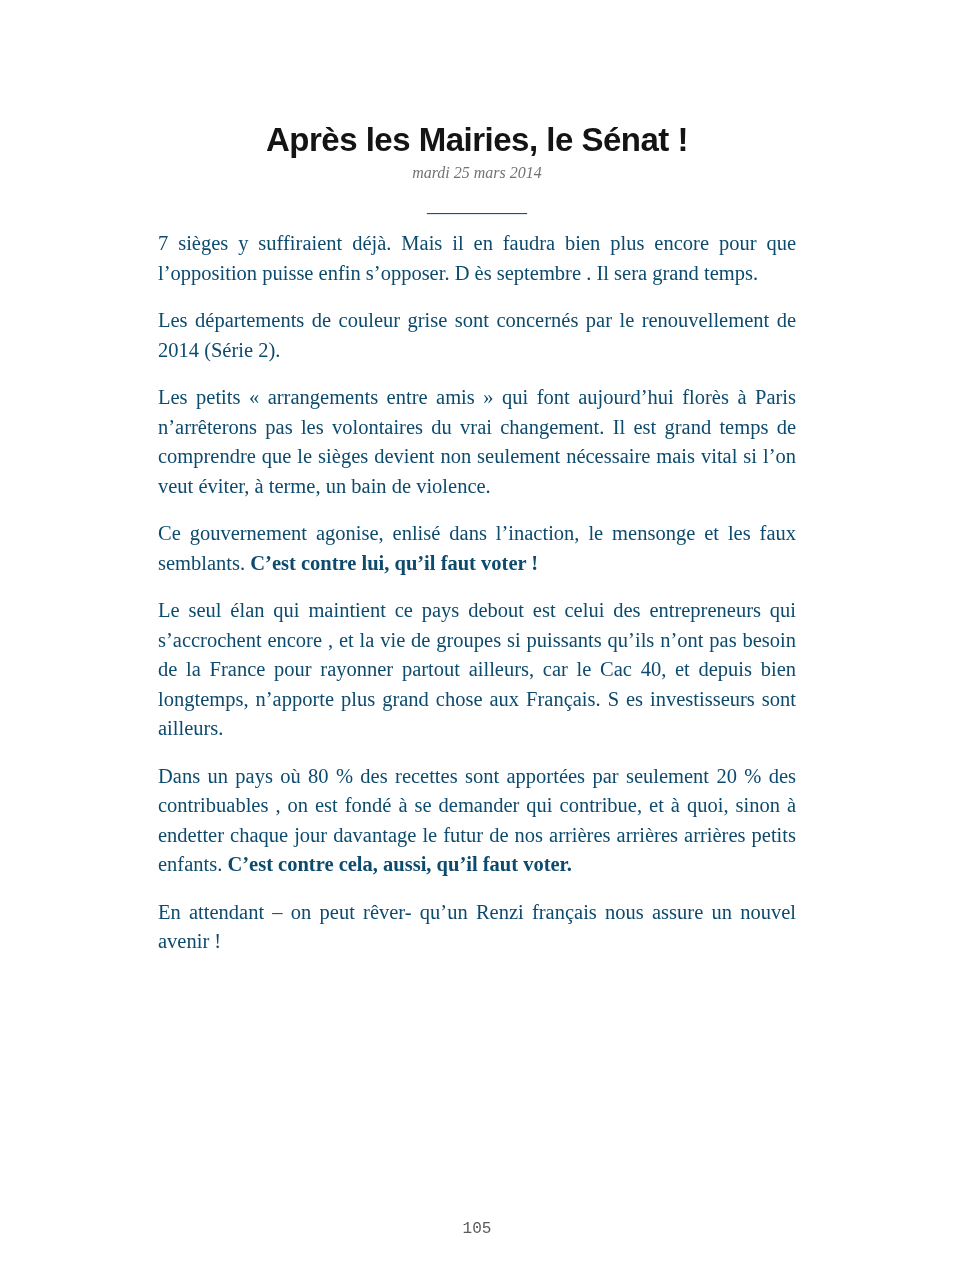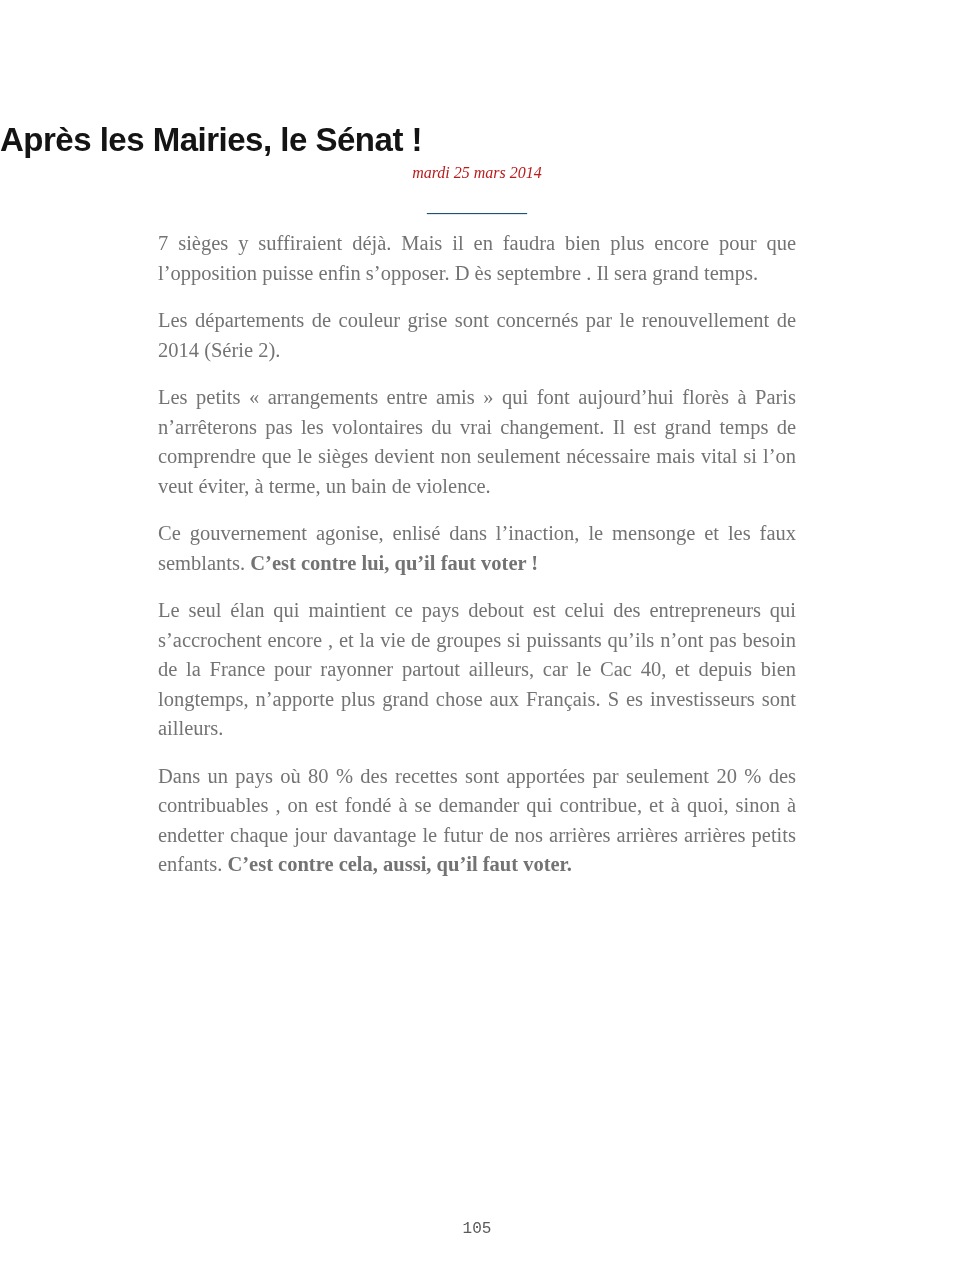--- a/index.html
+++ b/index.html
@@ -11,55 +11,56 @@
   .page {
     position: relative;
     width: 954px;
     height: 1276px;
     margin: 0 auto;
     background: #ffffff;
     overflow: hidden;
   }
   .title {
     margin: 119px 0 0 0;
+    text-align: center;
     font-family: "Liberation Sans", sans-serif;
     font-weight: 700;
     font-size: 33px;
     line-height: 42px;
     letter-spacing: -0.5px;
     color: #141414;
   }
   .date {
     margin-top: 2px;
     text-align: center;
     font-family: "Liberation Serif", serif;
     font-style: italic;
     font-size: 16px;
     line-height: 20px;
-    color: #b91c1c;
+    color: #737373;
   }
   .separator {
     margin-top: 8px;
     height: 26px;
     text-align: center;
     font-family: "Liberation Serif", serif;
     font-size: 20px;
     line-height: 26px;
     letter-spacing: 0;
     color: #0c4a6e;
     user-select: none;
   }
   .article {
     width: 638px;
     margin: 12px auto 0 auto;
     font-family: "Liberation Serif", serif;
     font-size: 20.5px;
     line-height: 29.5px;
     text-align: justify;
-    color: #737373;
+    color: #0c4a6e;
   }
   .article p {
     margin: 0 0 18px 0;
   }
   .article b {
     font-weight: 700;
   }
   .page-number {
     position: absolute;
     left: 0;
@@ -82,16 +83,17 @@
 
   <div class="separator">__________</div>
 
   <div class="article">
       <p><span>7 sièges y suffiraient déjà. Mais il en faudra bien plus encore pour que l’opposition puisse enfin s’opposer. D ès septembre . Il sera grand temps.</span></p>
       <p><span>Les départements de couleur grise sont concernés par le renouvellement de 2014 (Série 2).</span></p>
       <p><span>Les petits « arrangements entre amis » qui font aujourd’hui florès à Paris n’arrêterons pas les volontaires du vrai changement. Il est grand temps de comprendre que le sièges devient non seulement nécessaire mais vital si l’on veut éviter, à terme, un bain de violence.</span></p>
       <p><span>Ce gouvernement agonise, enlisé dans l’inaction, le mensonge et les faux semblants. </span><b>C’est contre lui, qu’il faut voter !</b></p>
       <p><span>Le seul élan qui maintient ce pays debout est celui des entrepreneurs qui s’accrochent encore , et la vie de groupes si puissants qu’ils n’ont pas besoin de la France pour rayonner partout ailleurs, car le Cac 40, et depuis bien longtemps, n’apporte plus grand chose aux Français. S es investisseurs sont ailleurs.</span></p>
       <p><span>Dans un pays où 80 % des recettes sont apportées par seulement 20 % des contribuables , on est fondé à se demander qui contribue, et à quoi, sinon à endetter chaque jour davantage le futur de nos arrières arrières arrières petits enfants. </span><b>C’est contre cela, aussi, qu’il faut voter.</b></p>
+      <p><span>En attendant – on peut rêver- qu’un Renzi français nous assure un nouvel avenir !</span></p>
     </div>
 
   <div class="page-number">105</div>
 </div>
 
 </body></html>

